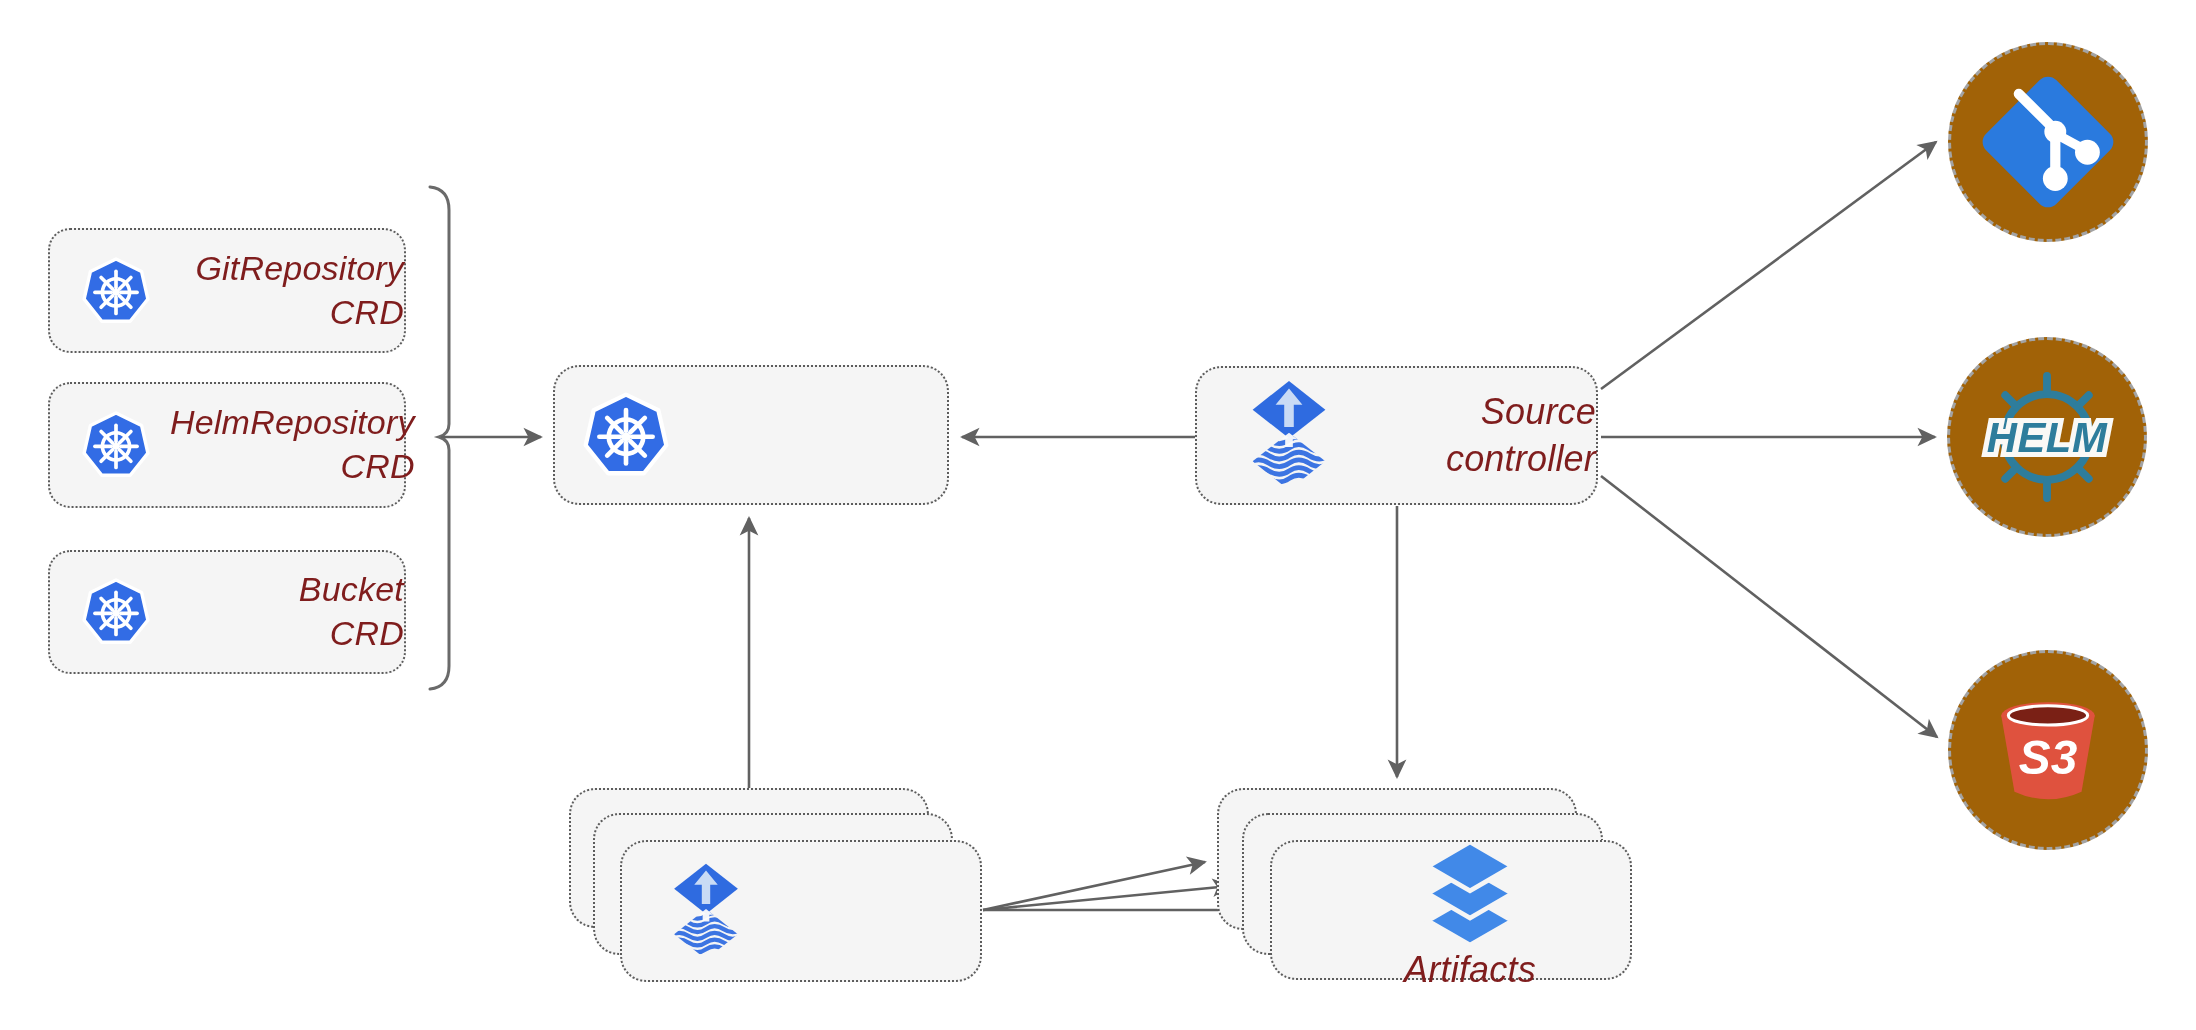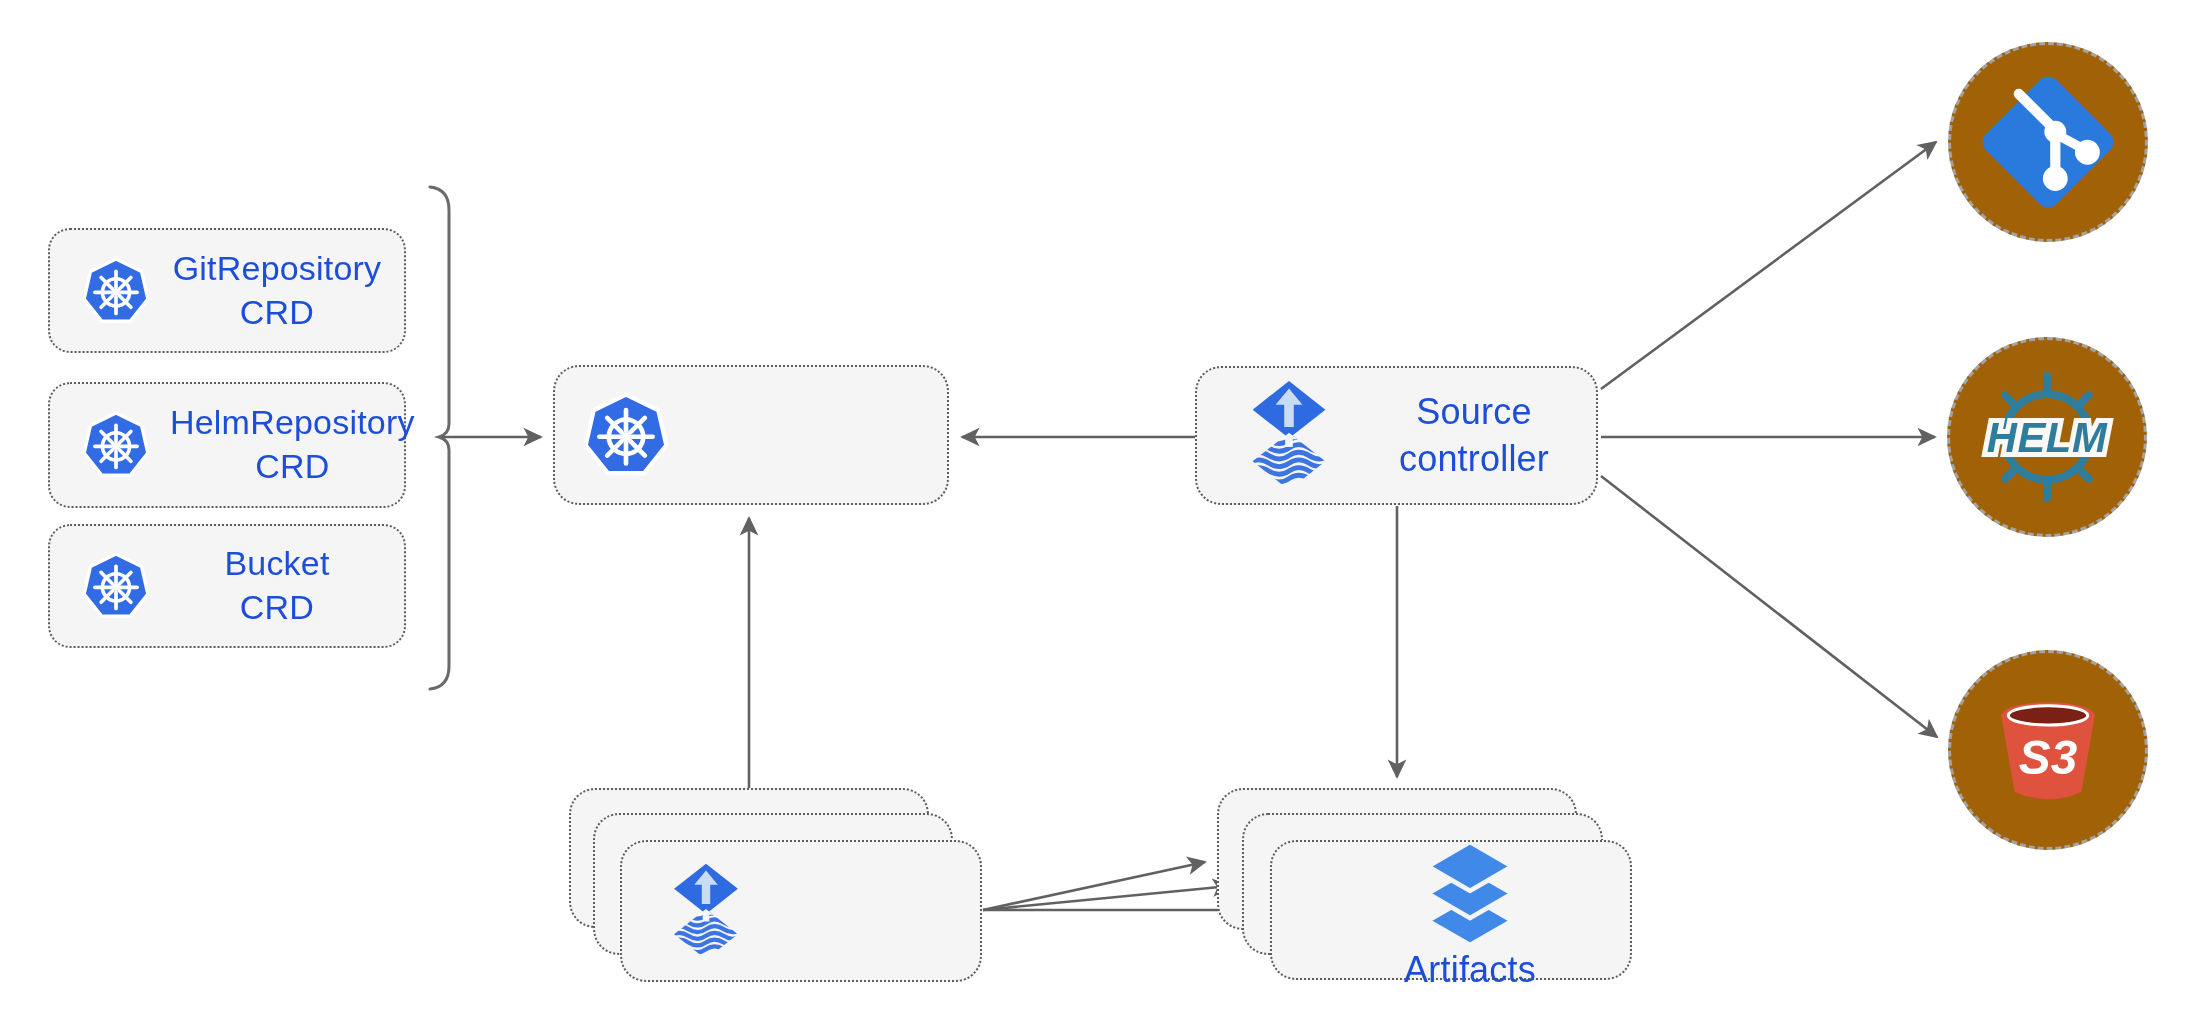--- a/index.html
+++ b/index.html
@@ -11,30 +11,30 @@
   .edge{stroke:#616161;stroke-width:2.6;fill:none;}
   .bracket{stroke:#6a6a6a;stroke-width:3;fill:none;stroke-linecap:round;}
 
   .node{
     position:absolute;z-index:2;background:#f5f5f5;
     border:2px dotted #5c5c5c;border-radius:24px;
     display:flex;align-items:center;box-sizing:border-box;
   }
   .stackbox{position:absolute;z-index:2;background:#f5f5f5;border:2px dotted #5c5c5c;border-radius:26px;box-sizing:border-box;}
   .label{
-    flex:1;text-align:center;font-size:34px;line-height:1.28;
-    white-space:pre-line;color:#1d4ed8;letter-spacing:.2px;
+    flex:1;text-align:right;font-size:34px;line-height:1.28;
+    white-space:pre-line;color:#7f1d1d;letter-spacing:.2px;font-style:italic;
   }
   .big-label{font-size:36px;}
   .icon-wrap{flex:0 0 auto;display:flex;align-items:center;justify-content:center;}
 
   .crd{left:48px;width:358px;height:125px;padding-left:32px;border-radius:22px;}
   #box-gitrepo{top:228px;}
   #box-helmrepo{top:382px;height:126px;gap:20px;}
-  #box-bucket{top:524px;height:124px;}
+  #box-bucket{top:550px;height:124px;}
 
   #box-k8s{left:553px;top:365px;width:396px;height:140px;padding-left:28px;border-radius:26px;}
   #box-sc{left:1195px;top:366px;width:403px;height:139px;padding-left:44px;border-radius:26px;gap:15px;}
 
   #consumers-back{left:569px;top:788px;width:360px;height:140px;}
   #consumers-mid{left:593px;top:813px;width:360px;height:142px;z-index:3;}
   #consumers-front{left:620px;top:840px;width:362px;height:142px;padding-left:42px;border-radius:26px;z-index:4;}
 
   #artifacts-back{left:1217px;top:788px;width:360px;height:142px;}
   #artifacts-mid{left:1242px;top:813px;width:361px;height:142px;z-index:3;}

